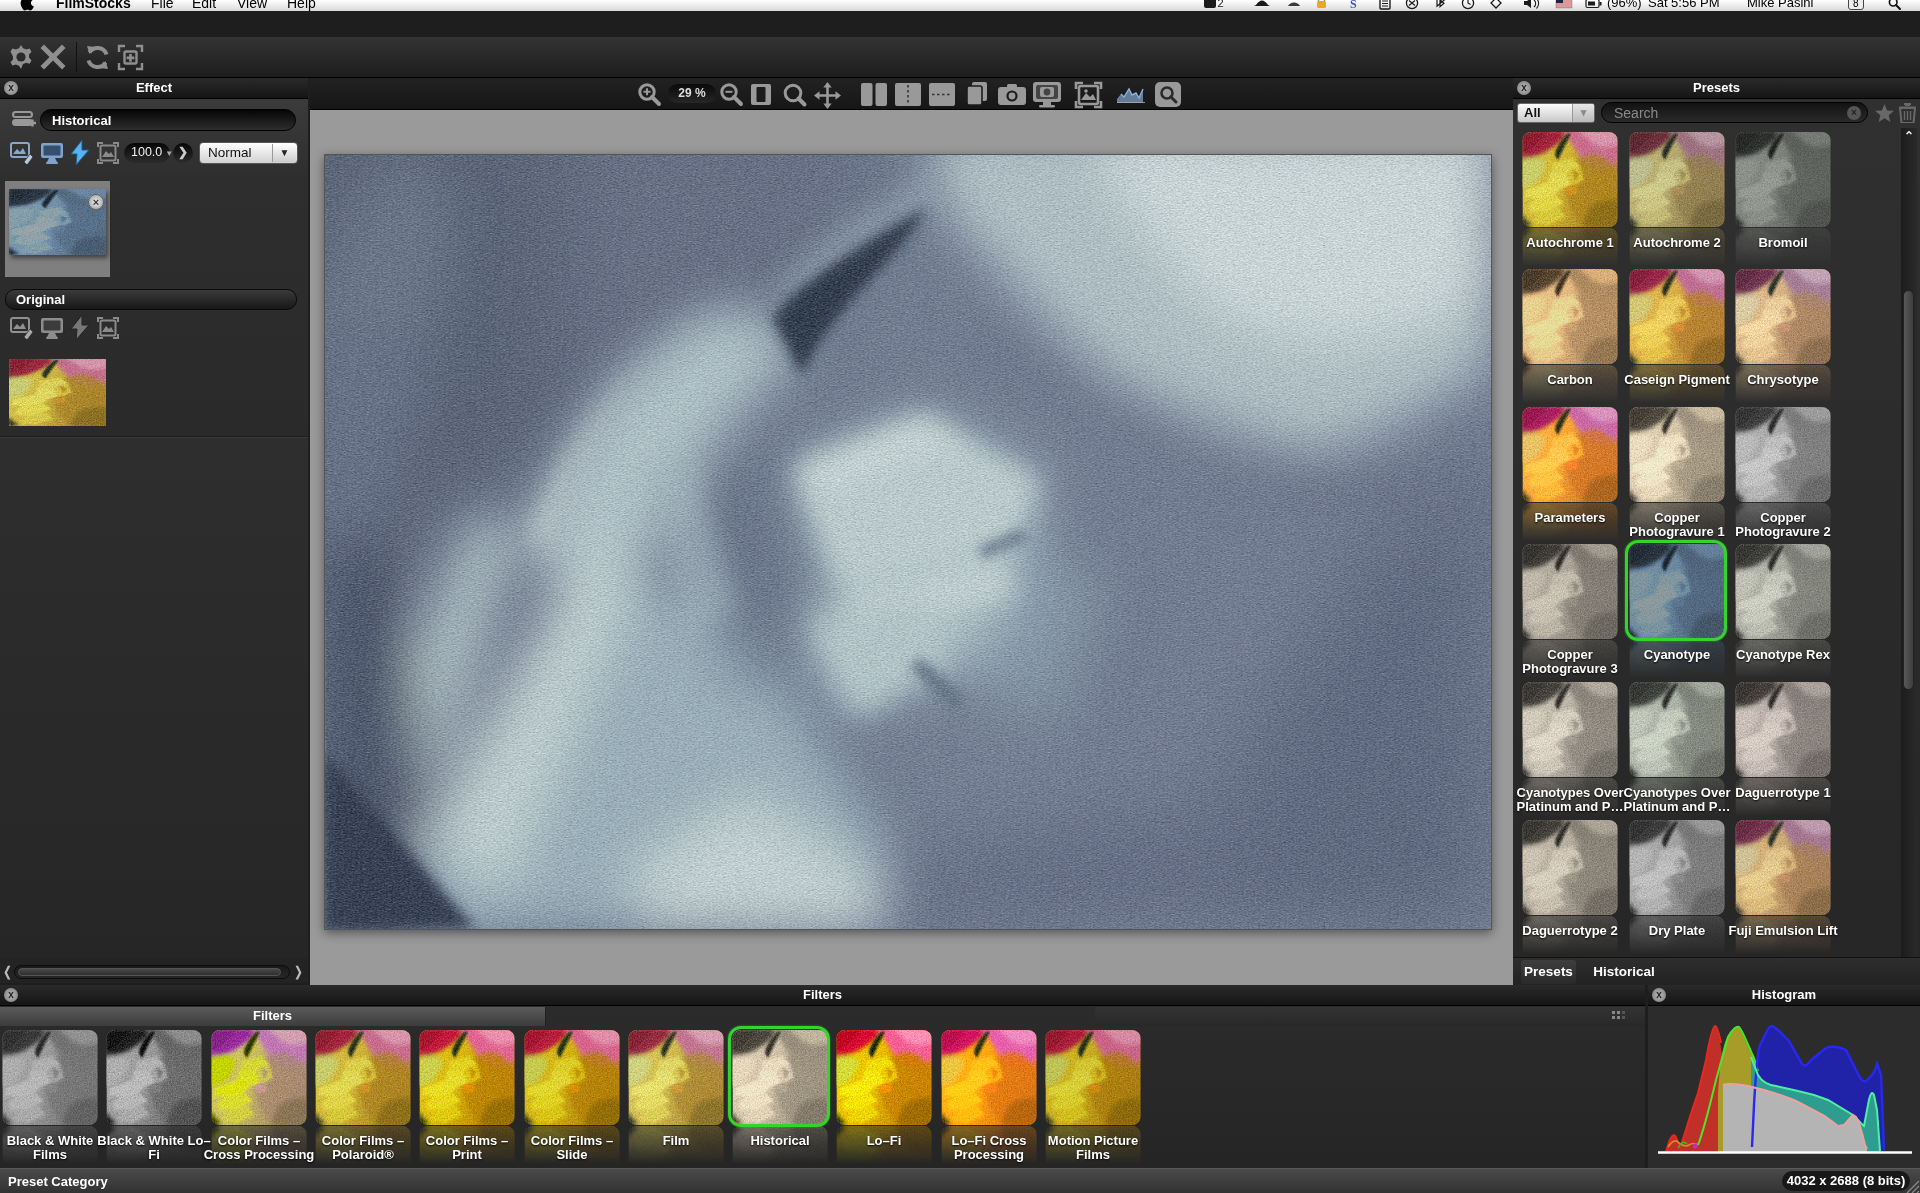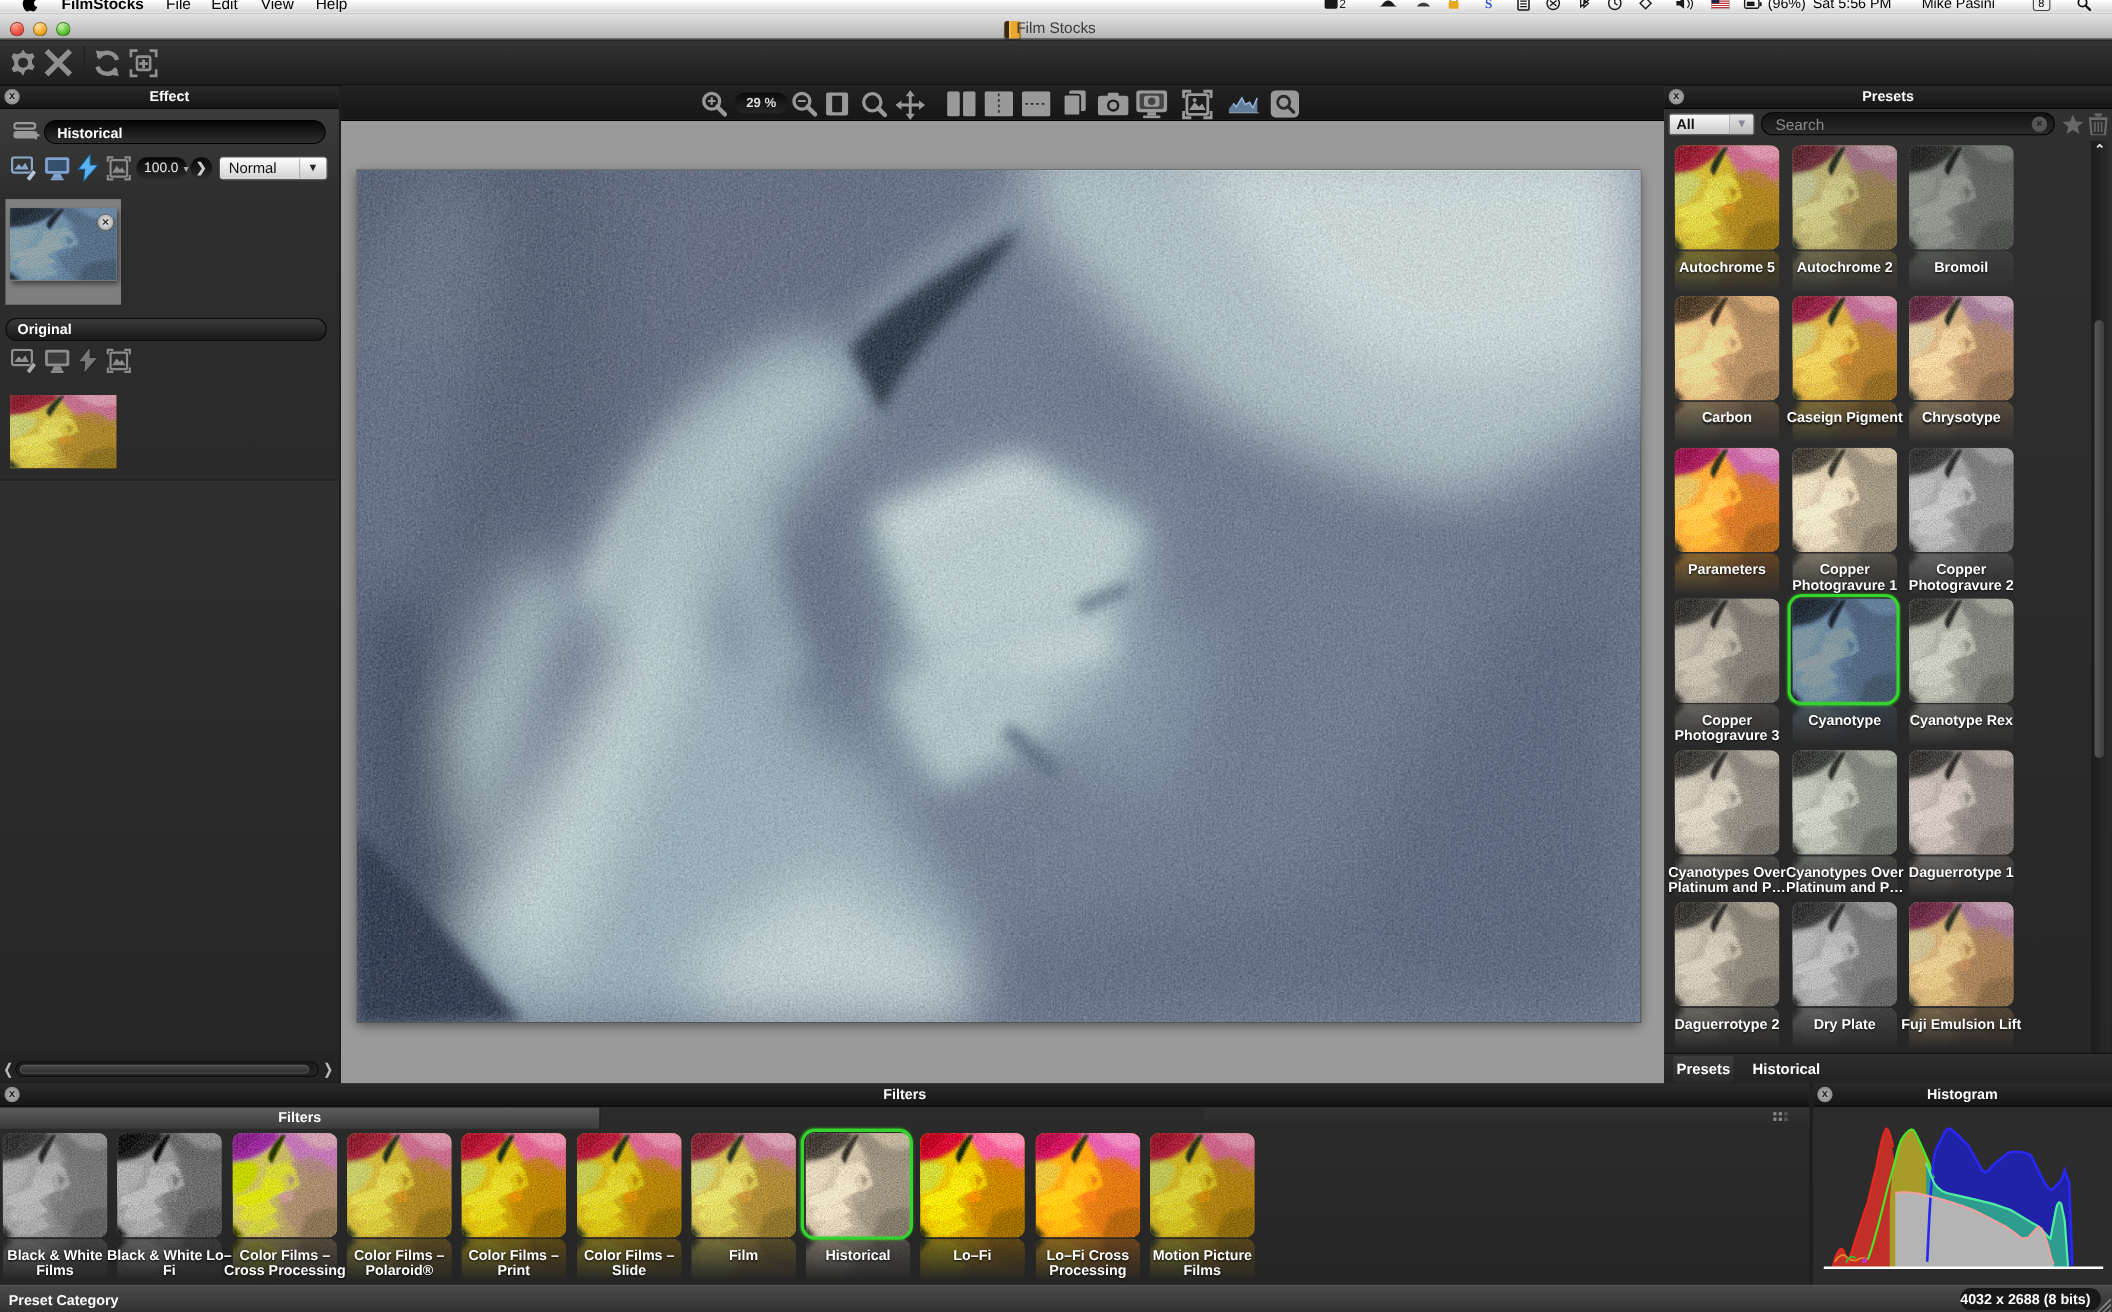--- a/index.html
+++ b/index.html
@@ -159,27 +159,20 @@
     </svg>
     <span class="mi" style="left:1607px;top:-5px;font-size:13px">(96%)</span>
     <span class="mi" style="left:1648px;top:-5px;font-size:13px">Sat 5:56 PM</span>
     <span class="mi" style="left:1747px;top:-5px;font-size:13px">Mike Pasini</span>
     <span class="mi" style="left:1848px;top:-3px;font-size:10px;border:1px solid #444;border-radius:3px;padding:0 4px;background:#eee">8</span>
     <svg class="mi" style="left:1888px;top:-3px" width="13" height="13" viewBox="0 0 13 13">
         <circle cx="5.2" cy="5.2" r="3.8" fill="none" stroke="#111" stroke-width="1.6"></circle>
         <path d="M8 8l4 4" stroke="#111" stroke-width="2" stroke-linecap="round"></path>
       </svg>
   </div>
-  <div class="abs" id="titlebar">
-    <div class="tl" style="left:9px;background:radial-gradient(circle at 35% 30%,#ff9a8a,#ec4d42 60%,#c33)"></div>
-    <div class="tl" style="left:30px;background:radial-gradient(circle at 35% 30%,#ffe09a,#f0a725 60%,#c80)"></div>
-    <div class="tl" style="left:51px;background:radial-gradient(circle at 35% 30%,#c6f0a0,#59c22f 60%,#390)"></div>
-    <div class="abs" style="left:913px;top:7px;width:15px;height:16px;border-radius:3px;background:linear-gradient(90deg,#3a2a10 0 4px,#f0bc50 4px 6px,#e8a830 6px 13px,#b8791a 13px);box-shadow:0 1px 1px rgba(0,0,0,.4)"></div>
-      <div id="ttl">Film Stocks</div>
-  </div>
   <div class="abs" id="toolbar">
     <svg class="abs" style="left:7px;top:6px" width="28" height="28" viewBox="0 0 28 28">
         <path fill="#8f8f8f" d="M14 2l2 3.2a9 9 0 0 1 3 1.2l3.6-1 1.9 3.3-2.5 2.9a9 9 0 0 1 0 3l2.5 2.9-1.9 3.3-3.6-1a9 9 0 0 1-3 1.2L14 26l-2-3.2a9 9 0 0 1-3-1.2l-3.6 1-1.9-3.3 2.5-2.9a9 9 0 0 1 0-3L3.5 8.7 5.4 5.4l3.6 1a9 9 0 0 1 3-1.2z"></path>
         <circle cx="14" cy="14" r="4.6" fill="#2a2a2a"></circle>
       </svg>
     <svg class="abs" style="left:40px;top:7px" width="26" height="26" viewBox="0 0 26 26">
         <path fill="#8f8f8f" d="M4 .5L13 9.5 22 .5 25.5 4 16.5 13 25.5 22 22 25.5 13 16.5 4 25.5.5 22 9.5 13 .5 4z"></path>
       </svg>
     <div class="abs" style="left:76px;top:5px;width:1px;height:30px;background:#4d4d4d;border-right:1px solid #111"></div>
     <svg class="abs" style="left:84px;top:7px" width="27" height="27" viewBox="0 0 27 27">
@@ -418,21 +411,21 @@
     <svg class="abs" style="left:386px;top:25px" width="17" height="20" viewBox="0 0 17 20">
         <path d="M1 5h15l-1.5 15h-12z" fill="none" stroke="#686868" stroke-width="2"></path>
         <path d="M0 4.5h17M6 2h5M6 2v-1h5v1" stroke="#686868" stroke-width="2"></path>
         <path d="M5.5 8v9M8.5 8v9M11.5 8v9" stroke="#686868" stroke-width="1.4"></path>
       </svg>
     <div id="pgrid">
       <div class="pitem" style="left:9px;top:54px">
           <svg class="pth f-auto1" viewBox="0 0 96 96">
             <use href="#rose"></use>
           </svg>
-          <div class="plab">Autochrome 5</div>
+          <div class="plab">Autochrome 1</div>
         </div>
       <div class="pitem" style="left:116px;top:54px">
           <svg class="pth f-auto2" viewBox="0 0 96 96">
             <use href="#rose"></use>
           </svg>
           <div class="plab">Autochrome 2</div>
         </div>
       <div class="pitem" style="left:222px;top:54px">
           <svg class="pth f-bromoil" viewBox="0 0 96 96">
             <use href="#rose"></use>
@@ -641,20 +634,20 @@
       <path d="M75,100 C80,98 90,99 100,101 L116,105 C126,108 140,112 150,117 L175,130 C180,133 186,138 190,141 L196,140 C199,137 202,133 205,130 L208,132 C211,137 214,147 217,160 L219,164" fill="none" stroke="#f0a0a0" stroke-width="2"></path>
       <path d="M20,162 C24,156 28,154 31,158 C35,161 38,162 41,160 C44,158 47,158 50,160" fill="none" stroke="#e08828" stroke-width="1.6"></path>
       <path d="M30,163 C33,157 36,156 39,159" fill="none" stroke="#30c030" stroke-width="1.6"></path>
       <circle cx="47" cy="161" r="2.4" fill="#c030c0"></circle>
       <path d="M10,167.5 H264" stroke="#fff" stroke-width="2.4"></path>
       </g>
     </svg>
   </div>
   <div class="abs" id="statusbar">
     <span class="abs" style="left:8px;top:5px">Preset Category</span>
-    <div class="abs" style="left:1782px;top:2px;width:128px;height:20px;border-radius:10px;background:#181818;line-height:19px;font-size:13px">4032 x 2688 (8 bits)</div>
+    <div class="abs" style="left:1782px;top:2px;width:128px;height:20px;border-radius:10px;background:#181818;text-align:center;line-height:19px;font-size:13px">4032 x 2688 (8 bits)</div>
     <svg class="abs" style="left:1906px;top:11px" width="14" height="14" viewBox="0 0 14 14">
         <g stroke="#888" stroke-width="1.4">
           <path d="M13 1L1 13M13 6L6 13M13 11l-2 2"></path>
         </g>
       </svg>
   </div>
 </div>
 
 </body></html>

